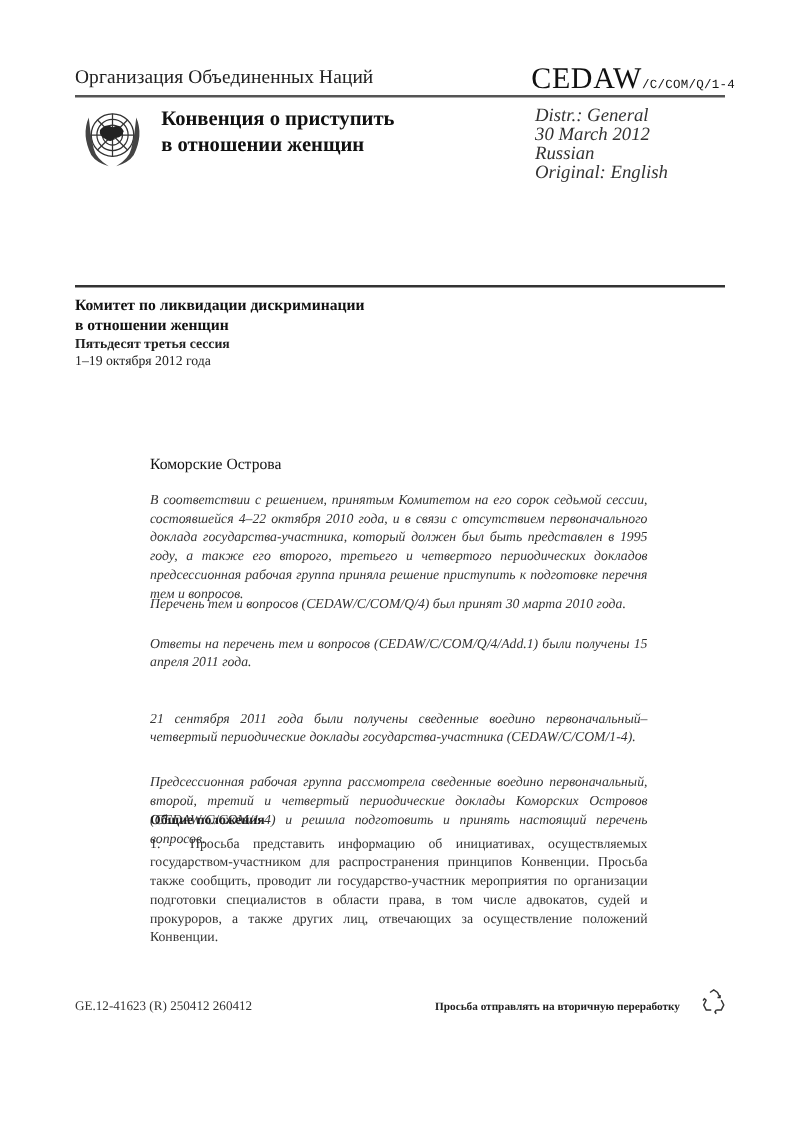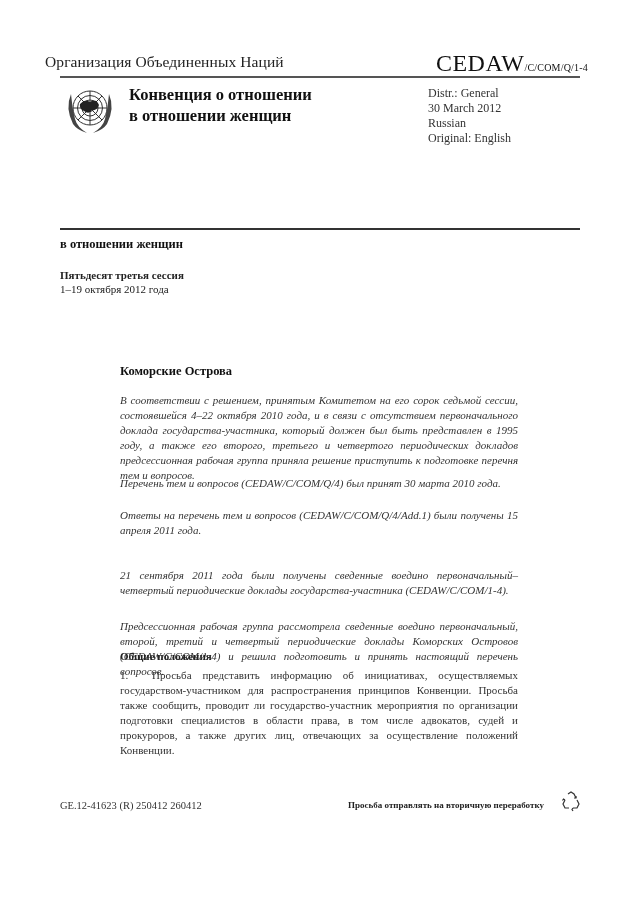--- a/index.html
+++ b/index.html
@@ -1,31 +1,31 @@
 <!DOCTYPE html>
 <html><head>
   <meta charset="utf-8">
   <style>
     html, body { margin:0; padding:0; background:#ffffff; }
     body { width:640px; height:905px; position:relative; overflow:hidden; font-family:"Liberation Serif", "DejaVu Serif", serif; color:#1a1a1a; }
     .abs { position:absolute; }
-    .org { left:45px; top:53px; font-size:15.5px; color:#222; letter-spacing:0.1px; }
+    .org { left:60px; top:53px; font-size:15.5px; color:#222; letter-spacing:0.1px; }
     .symbol { right:52px; top:50px; white-space:nowrap; color:#111; }
     .symbol .big { font-size:24px; letter-spacing:0.5px; }
-    .symbol .small { font-size:10px; letter-spacing:0.2px; }
+    .symbol .small { font-size:10px; letter-spacing:0.2px;font-family:Liberation Mono, monospace; }
     .rule-top { left:60px; width:520px; top:76px; height:2px; background:#555; }
     .logo { left:62px; top:82px; width:56px; height:56px; }
     .conv-title { left:129px; top:84px; font-size:16.5px; font-weight:bold; line-height:21px; color:#111; }
-    .distr { left:428px; top:86px; font-size:12px; line-height:15px; color:#333; }
+    .distr { left:428px; top:86px; font-size:15px; line-height:15px; color:#333;font-style:italic; }
     .rule-mid { left:60px; width:520px; top:228px; height:2px; background:#333; }
     .committee { left:60px; top:236px; font-size:12.5px; font-weight:bold; line-height:16px; color:#111; }
     .session { left:60px; top:268px; font-size:11px; font-weight:bold; line-height:14px; color:#222;text-align:right; }
     .dates { left:60px; top:282px; font-size:11px; line-height:14px; color:#222; }
     .main-title { left:120px; top:313px; width:400px; font-size:14.5px; font-weight:bold; line-height:18px; color:#111; }
-    .country { left:120px; top:364px; font-size:12.5px; font-weight:bold; color:#111; }
+    .country { left:120px; top:364px; font-size:12.5px; font-weight:normal; color:#111; }
     .body-col { left:120px; width:398px; }
     .ital { font-style:italic; font-size:11px; line-height:15px; color:#333; text-align:justify; margin:0; }
     .p1 { top:393px; }
     .p2 { top:476px; }
     .p3 { top:508px; }
     .p4 { top:568px;font-family:Liberation Serif, serif; }
     .p5 { top:619px; }
     .general-head { left:120px; top:650px; font-size:11px; font-weight:bold; color:#222; }
     .para1 { left:120px; top:668px; width:398px; font-size:11px; line-height:15px; color:#333; text-align:justify; margin:0; }
     .para1 .num { display:inline-block; width:32px; }
@@ -54,34 +54,35 @@
     <line x1="40" y1="14" x2="16" y2="38"></line>
   </g>
   <path d="M18 22 q5 -6 10 -2 q6 -4 9 3 q-2 6 -7 5 q-3 5 -8 1 q-5 -2 -4 -7z" fill="#222"></path>
   <g fill="#444">
     <path d="M9 12 q-6 14 2 30 q4 6 14 9 q-10 -6 -12 -14 q-3 -12 -4 -25z"></path>
     <path d="M47 12 q6 14 -2 30 q-4 6 -14 9 q10 -6 12 -14 q3 -12 4 -25z"></path>
   </g>
 </svg>
 
 <div class="abs conv-title">
-  <div>Конвенция о отношении</div>
+  <div>Конвенция о приступить</div>
   <div>в отношении женщин</div>
 </div>
 
 <div class="abs distr">
   <div>Distr.: General</div>
   <div>30 March 2012</div>
   <div>Russian</div>
   <div>Original: English</div>
 </div>
 
 <div class="abs rule-mid"></div>
 
 <div class="abs committee">
+  <div>Комитет по ликвидации дискриминации</div>
   <div>в отношении женщин</div>
 </div>
 <div class="abs session">Пятьдесят третья сессия</div>
 <div class="abs dates">1–19 октября 2012 года</div>
 
 <div class="abs main-title">
 </div>
 
 <div class="abs country">Коморские Острова</div>
 

